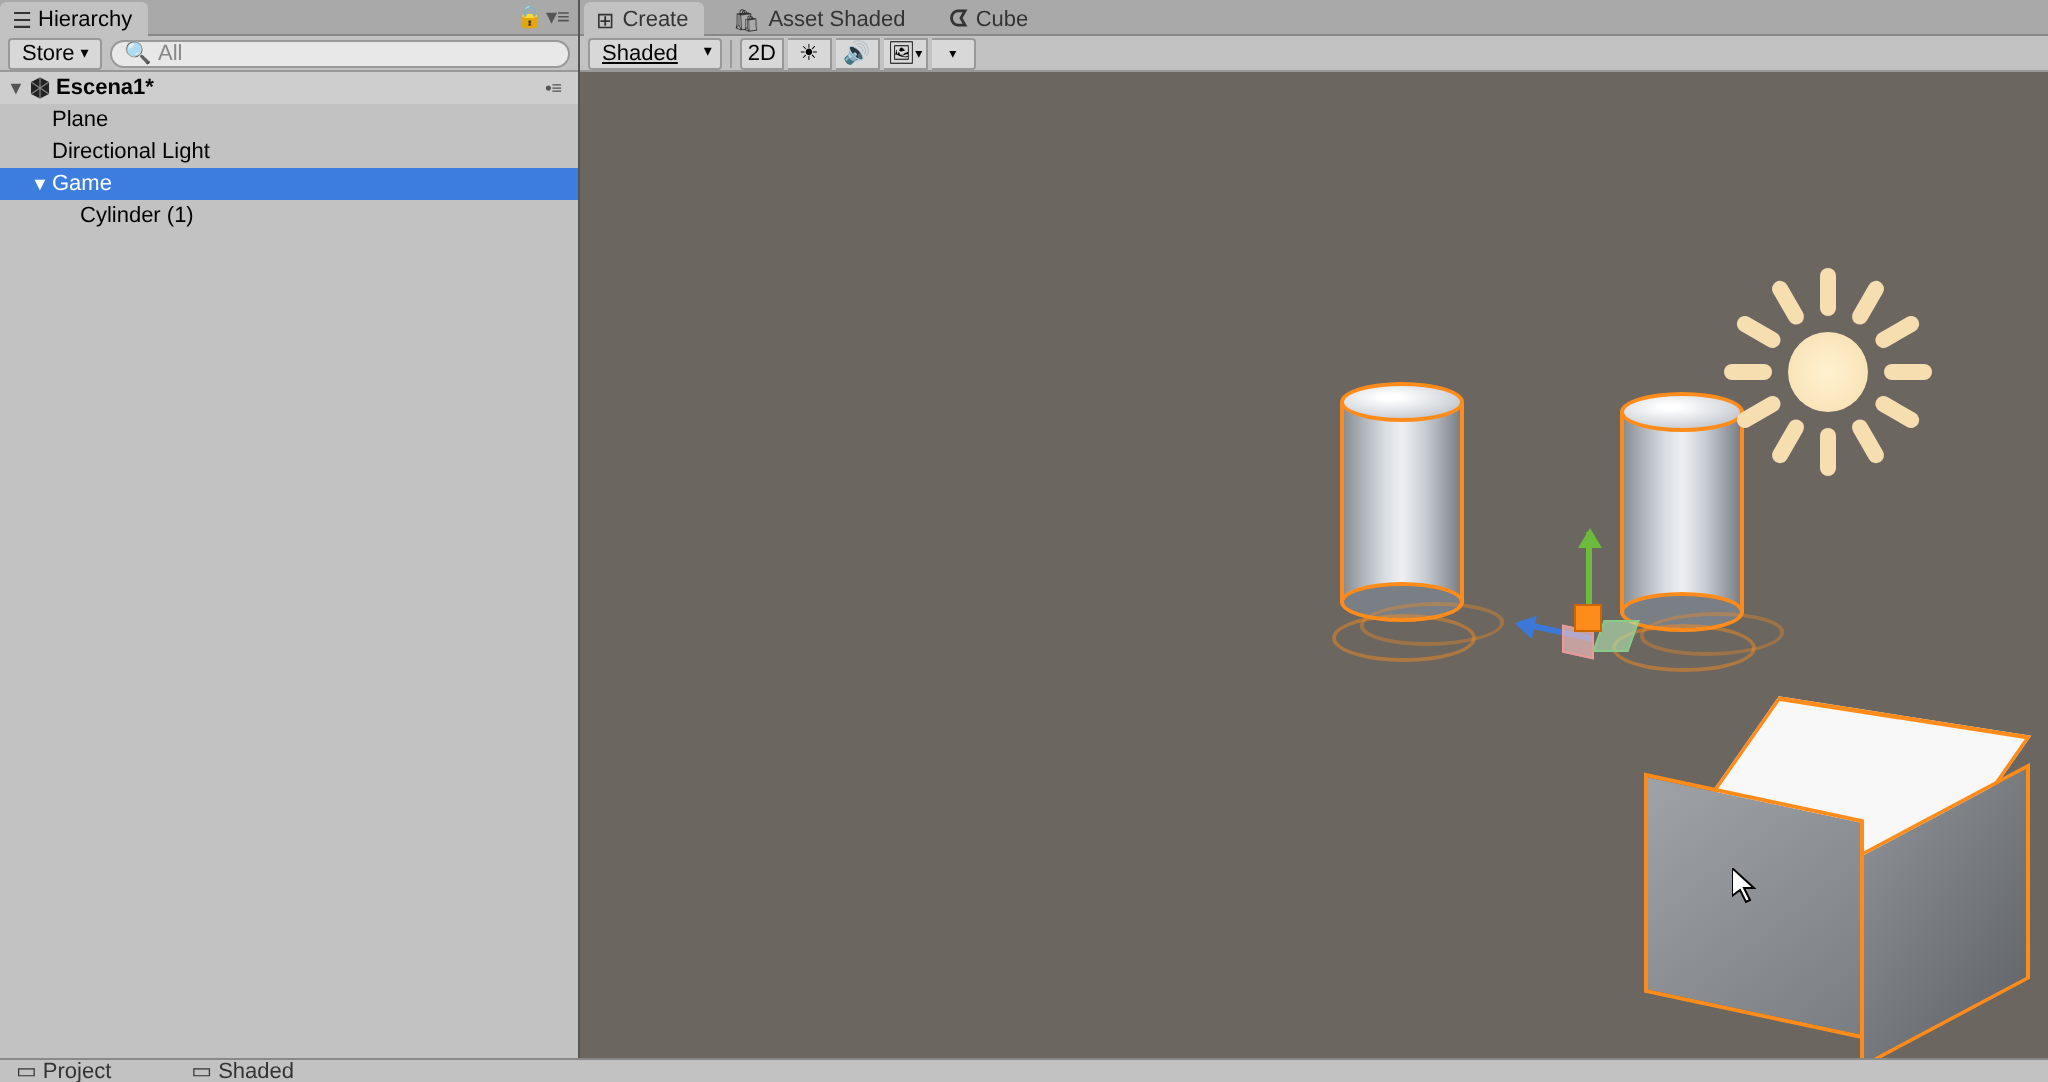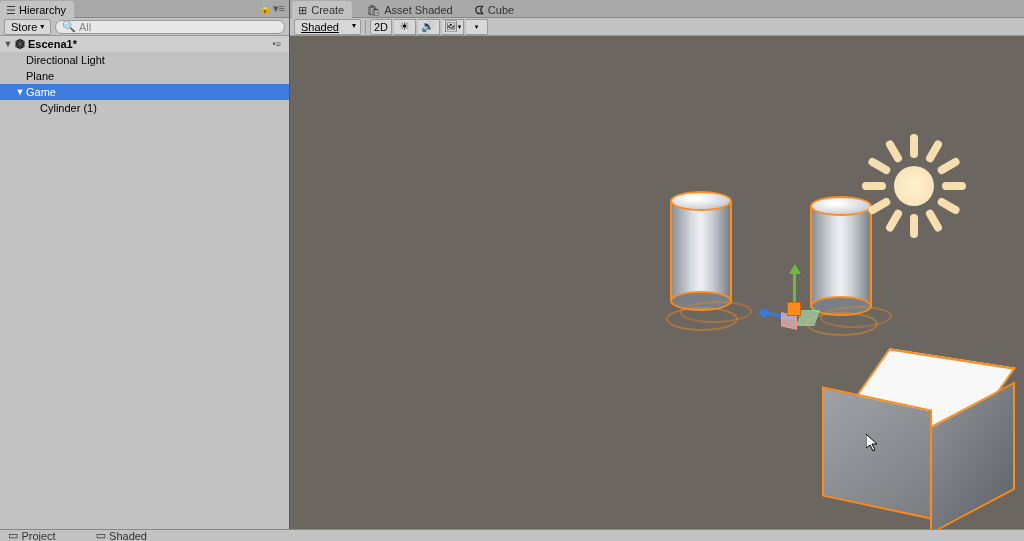--- a/index.html
+++ b/index.html
@@ -121,24 +121,24 @@
       <div class="scene-row root indent-0">
         <span class="fold">▼</span>
         <svg class="unity-icon" viewBox="0 0 16 16">
             <path d="M8 1 L14 4 L14 12 L8 15 L2 12 L2 4 Z" fill="#222"></path>
             <path d="M8 1 L8 15 M2 4 L14 12 M14 4 L2 12" stroke="#888" stroke-width="0.8" fill="none"></path>
           </svg>
         <span>Escena1*</span>
         <span class="scene-menu">•≡</span>
       </div>
       <div class="scene-row indent-1">
+        <span>Plane</span>
+      </div>
+      <div class="scene-row indent-1">
         <span>Directional Light</span>
-      </div>
-      <div class="scene-row indent-1">
-        <span>Plane</span>
       </div>
       <div class="scene-row selected" style="padding-left:14px;">
         <span class="fold" style="color:white;">▼</span>
         <span>Game</span>
       </div>
       <div class="scene-row indent-2">
         <span>Cylinder (1)</span>
       </div>
     </div>
   </div>

